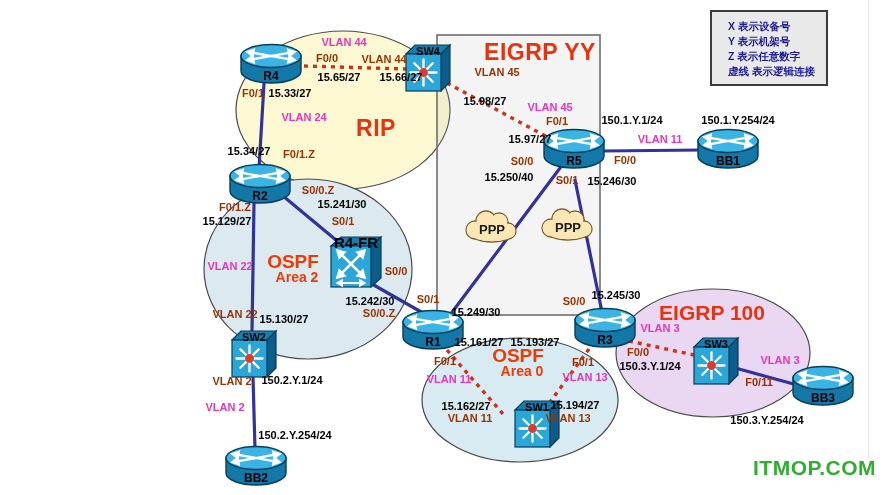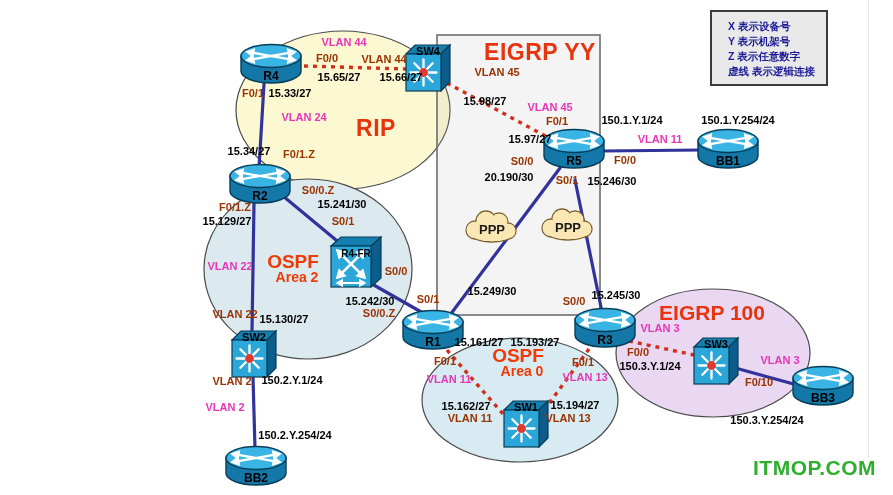--- a/index.html
+++ b/index.html
@@ -9,21 +9,21 @@
   }
   svg{display:block;}
   #links-layer{position:absolute;left:0;top:0;z-index:1;}
   .device{position:absolute;z-index:3;}
   .dev-label{
     position:absolute;left:50%;transform:translateX(-50%);
     font-weight:bold;font-size:12px;color:#000;white-space:nowrap;line-height:1;
   }
   .device.router .dev-label{top:27px;}
   .device.switch .dev-label{top:4px;font-size:11px;}
-  .device.frswitch .dev-label{top:16px;font-size:10px;}
+  .device.frswitch .dev-label{top:2px;font-size:15px;}
   .lbl{
     position:absolute;transform:translate(-50%,-50%);z-index:4;
     font-weight:bold;font-size:11px;white-space:nowrap;line-height:1;
   }
   .ip{color:#000000;}
   .if{color:#9a3300;}
   .vr{color:#9a3300;}
   .vm{color:#e637b8;}
   .ppp{font-size:13px;color:#1a1a1a;z-index:5;}
   .a23{font-size:23px;color:#e8340e;letter-spacing:.5px;}
@@ -311,21 +311,21 @@
       </g>
       <g transform="rotate(10 32 13)">
         <line x1="14" y1="13" x2="50" y2="13"></line>
         <polygon points="50,9.8 56,13 50,16.2"></polygon>
             <polygon points="14,9.8 8,13 14,16.2"></polygon>
       </g>
     </g>
   </svg>
       <span class="dev-label">BB2</span>
     </div>
-    <div class="device switch" style="left: 502px; top: 398px;">
+    <div class="device switch" style="left: 513px; top: 398px;">
   <svg width="48" height="50" viewBox="0 0 48 50">
     <polygon points="2,12 11,3 46,3 37,12" fill="#1580b0" stroke="#083d57" stroke-width="1.2"></polygon>
     <polygon points="37,12 46,3 46,40 37,49" fill="#0c5d8c" stroke="#083d57" stroke-width="1.2"></polygon>
     <rect x="2" y="12" width="35" height="37" fill="#2aa6d8" stroke="#083d57" stroke-width="1.2"></rect>
     <g stroke="#fff" stroke-width="2.3" stroke-linecap="round">
       <line x1="19.5" y1="30.5" x2="32.5" y2="30.5"></line>
           <line x1="19.5" y1="30.5" x2="28.7" y2="39.7"></line>
       <line x1="19.5" y1="30.5" x2="19.5" y2="43.5"></line>
           <line x1="19.5" y1="30.5" x2="10.3" y2="39.7"></line>
       <line x1="19.5" y1="30.5" x2="6.5" y2="30.5"></line>
@@ -397,51 +397,51 @@
     <div class="lbl vr" style="left: 497px; top: 72px;">VLAN 45</div>
     <div class="lbl ip" style="left: 485px; top: 101px;">15.98/27</div>
     <div class="lbl vm" style="left: 550px; top: 107px;">VLAN 45</div>
     <div class="lbl if" style="left: 557px; top: 121px;">F0/1</div>
     <div class="lbl ip" style="left: 530px; top: 139px;">15.97/27</div>
     <div class="lbl ip" style="left: 632px; top: 120px;">150.1.Y.1/24</div>
     <div class="lbl ip" style="left: 738px; top: 120px;">150.1.Y.254/24</div>
     <div class="lbl vm" style="left: 660px; top: 139px;">VLAN 11</div>
     <div class="lbl if" style="left: 625px; top: 160px;">F0/0</div>
     <div class="lbl if" style="left: 522px; top: 161px;">S0/0</div>
-    <div class="lbl ip" style="left: 509px; top: 177px;">20.190/30</div>
+    <div class="lbl ip" style="left: 509px; top: 177px;">15.250/40</div>
     <div class="lbl if" style="left: 567px; top: 180px;">S0/1</div>
     <div class="lbl ip" style="left: 612px; top: 181px;">15.246/30</div>
     <div class="lbl if" style="left: 318px; top: 190px;">S0/0.Z</div>
     <div class="lbl ip" style="left: 342px; top: 204px;">15.241/30</div>
     <div class="lbl if" style="left: 235px; top: 207px;">F0/1.Z</div>
     <div class="lbl ip" style="left: 227px; top: 221px;">15.129/27</div>
     <div class="lbl if" style="left: 343px; top: 221px;">S0/1</div>
     <div class="lbl vm" style="left: 230px; top: 266px;">VLAN 22</div>
     <div class="lbl if" style="left: 396px; top: 271px;">S0/0</div>
     <div class="lbl ip" style="left: 370px; top: 301px;">15.242/30</div>
     <div class="lbl if" style="left: 379px; top: 313px;">S0/0.Z</div>
     <div class="lbl vr" style="left: 235px; top: 314px;">VLAN 22</div>
     <div class="lbl ip" style="left: 284px; top: 319px;">15.130/27</div>
     <div class="lbl vr" style="left: 232px; top: 381px;">VLAN 2</div>
     <div class="lbl ip" style="left: 292px; top: 380px;">150.2.Y.1/24</div>
     <div class="lbl vm" style="left: 225px; top: 407px;">VLAN 2</div>
     <div class="lbl ip" style="left: 295px; top: 435px;">150.2.Y.254/24</div>
     <div class="lbl if" style="left: 428px; top: 299px;">S0/1</div>
-    <div class="lbl ip" style="left: 476px; top: 291px; margin-left: 16px;">15.249/30</div>
+    <div class="lbl ip" style="left: 476px; top: 312px;">15.249/30</div>
     <div class="lbl if" style="left: 574px; top: 301px;">S0/0</div>
     <div class="lbl ip" style="left: 616px; top: 295px;">15.245/30</div>
     <div class="lbl ip" style="left: 479px; top: 342px;">15.161/27</div>
     <div class="lbl ip" style="left: 535px; top: 342px;">15.193/27</div>
     <div class="lbl if" style="left: 445px; top: 361px;">F0/1</div>
     <div class="lbl if" style="left: 583px; top: 362px;">F0/1</div>
     <div class="lbl vm" style="left: 449px; top: 379px;">VLAN 11</div>
     <div class="lbl vm" style="left: 585px; top: 377px;">VLAN 13</div>
     <div class="lbl ip" style="left: 466px; top: 406px;">15.162/27</div>
     <div class="lbl vr" style="left: 470px; top: 418px;">VLAN 11</div>
     <div class="lbl ip" style="left: 575px; top: 405px;">15.194/27</div>
     <div class="lbl vr" style="left: 568px; top: 418px;">VLAN 13</div>
     <div class="lbl vm" style="left: 660px; top: 328px;">VLAN 3</div>
     <div class="lbl if" style="left: 638px; top: 352px;">F0/0</div>
     <div class="lbl ip" style="left: 650px; top: 366px;">150.3.Y.1/24</div>
     <div class="lbl vm" style="left: 780px; top: 360px;">VLAN 3</div>
-    <div class="lbl if" style="left: 759px; top: 382px;">F0/10</div>
+    <div class="lbl if" style="left: 759px; top: 382px;">F0/11</div>
     <div class="lbl ip" style="left: 767px; top: 420px;">150.3.Y.254/24</div>
   </div>
 
 </body></html>

